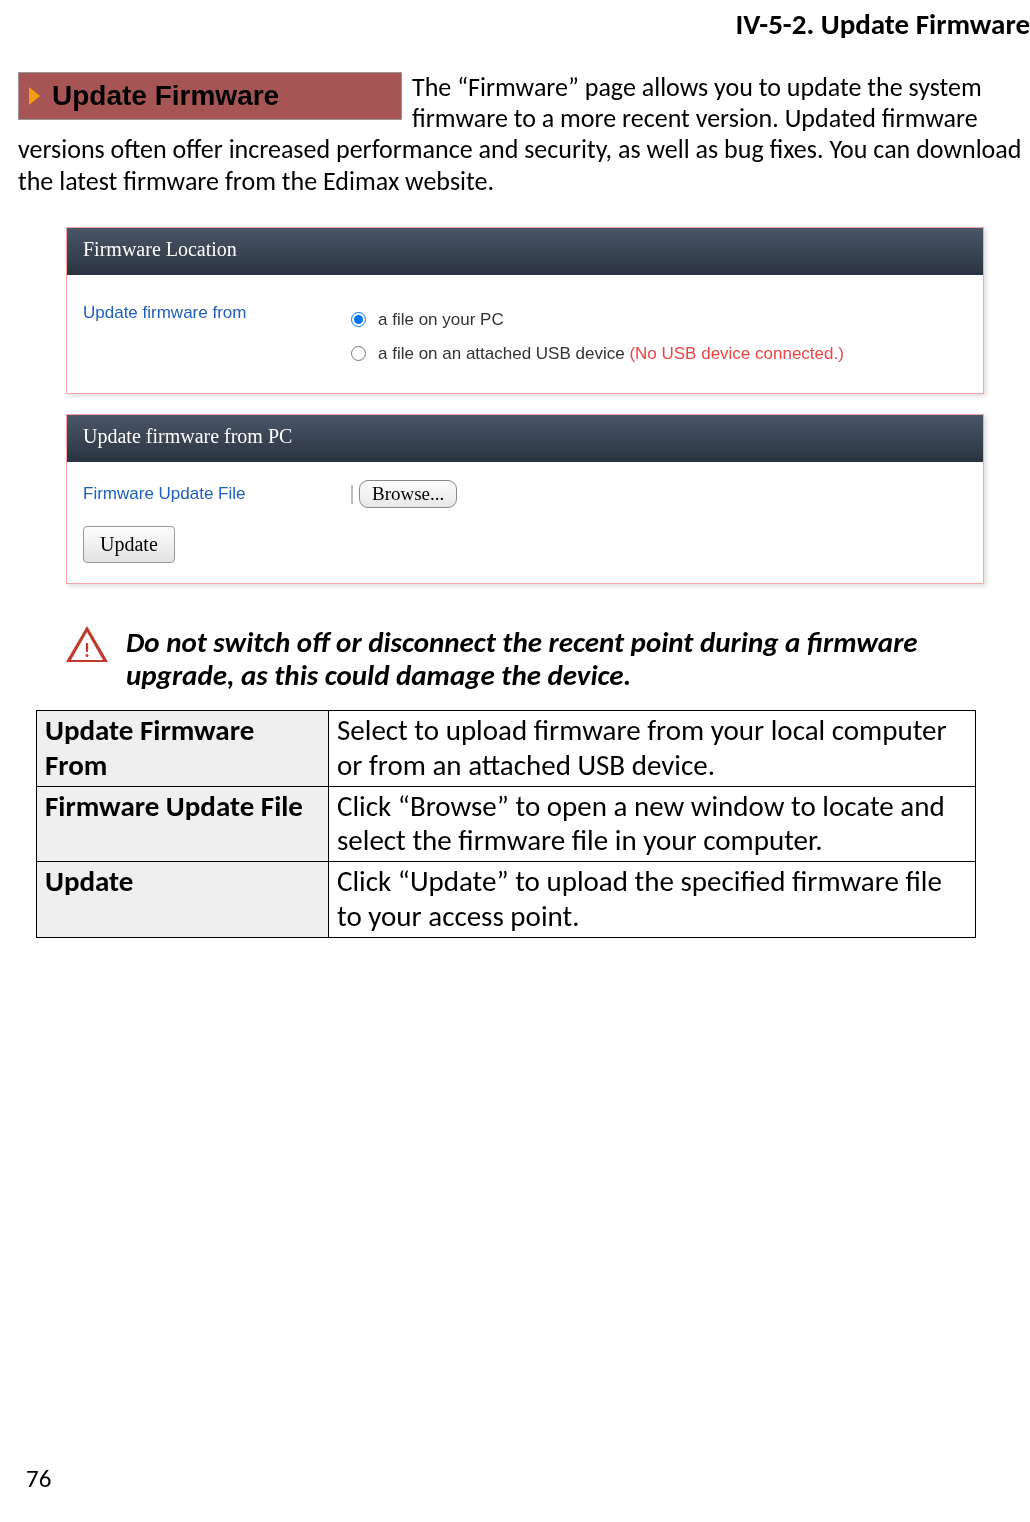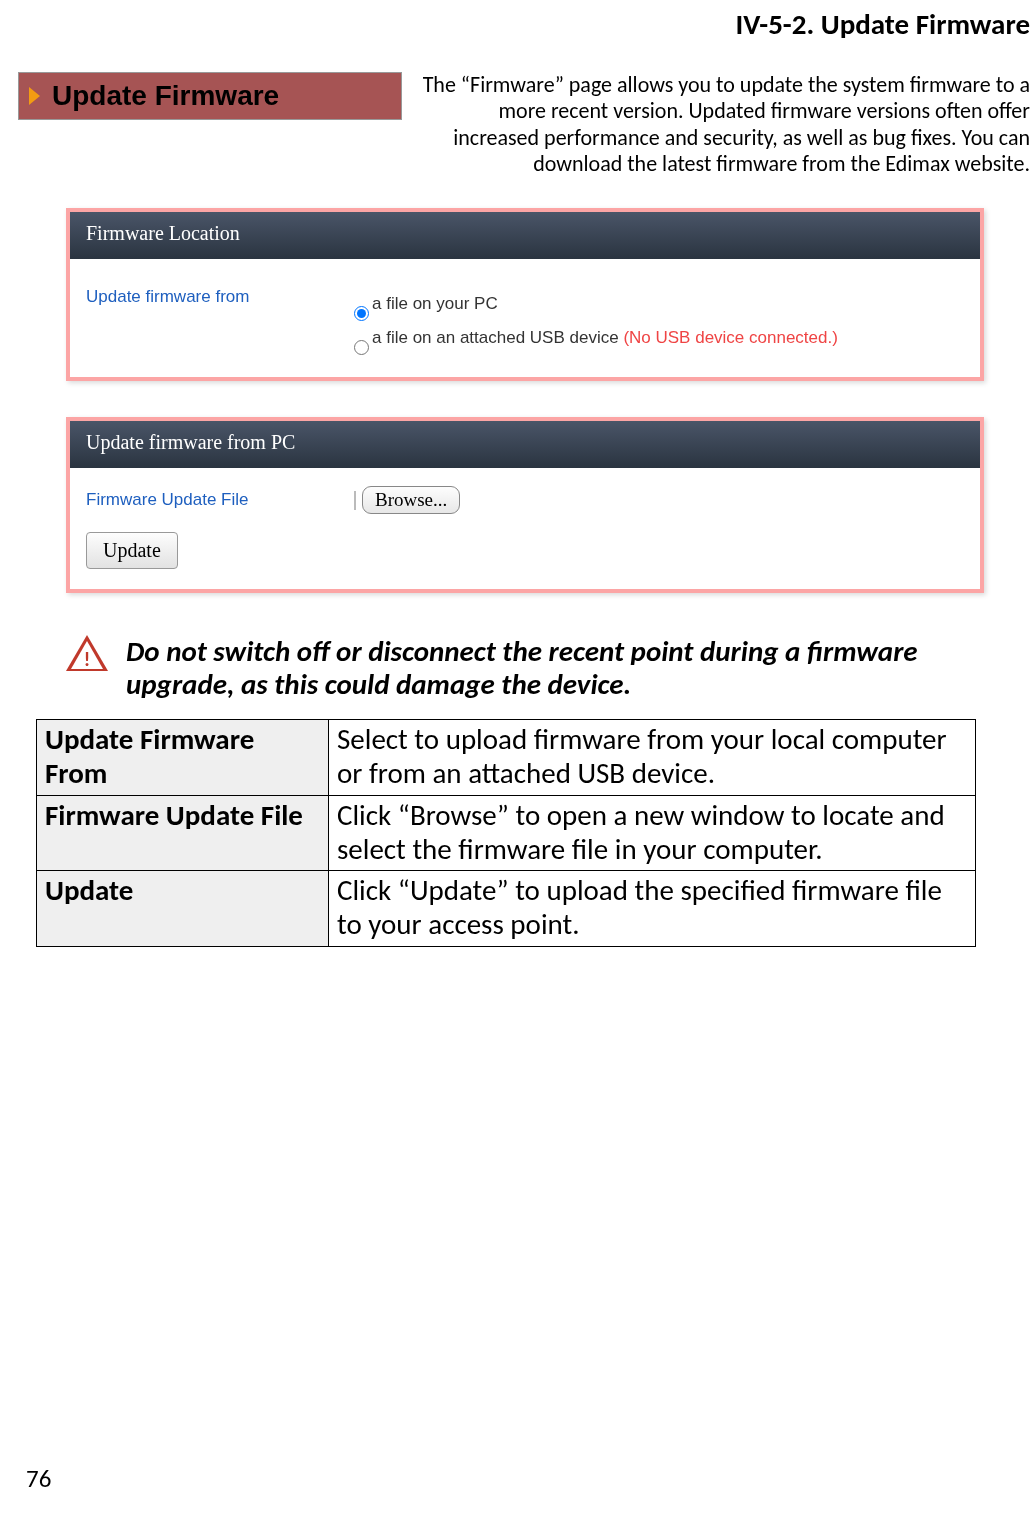--- a/index.html
+++ b/index.html
@@ -39,31 +39,30 @@
       margin-left: 10px;
       margin-right: 12px;
     }
     .banner-text {
       font-family: Arial, sans-serif;
       font-size: 28px;
       font-weight: bold;
       color: #000;
     }
     .intro-text {
-      font-size: 22px;
+      font-size: 26px;
       line-height: 1.2;
-      text-align: right;
     }
     .panel-wrap { padding-left: 48px; margin-bottom: 42px; }
     .panel {
       width: 918px;
-      border: 4px solid #fca5a5;
+      border: 1px solid #fca5a5;
       background: #fff;
       box-shadow: 2px 2px 5px rgba(0,0,0,0.15);
-      margin-bottom: 36px;
+      margin-bottom: 20px;
       font-family: Verdana, Arial, sans-serif;
     }
     .panel-hd {
       background: #2C3E50;
       background: linear-gradient(#4a5568, #2a3440);
       color: #fff;
       font-size: 20px;
       padding: 10px 16px 14px 16px;
       font-family: Georgia, 'Times New Roman', serif;
     }
@@ -71,21 +70,21 @@
       display: flex;
       align-items: flex-start;
       padding: 28px 16px 22px 16px;
     }
     .row-label {
       width: 268px;
       color: #1E5FBF;
       font-size: 17px;
     }
     .opts { flex: 1; font-size: 17px; color: #333; line-height: 2.0; }
-    .opt { display: flex; align-items: flex-end; gap: 3px; }
+    .opt { display: flex; align-items: center; gap: 12px; }
     .warn-red { color: #ef4444; }
     .row2 { padding: 18px 16px 14px 16px; display:flex; align-items:center; }
     .fileinput {
       width: 420px; height: 24px;
       background: linear-gradient(#f0f0f0,#e5e5e5);
       border: 1px solid #bbb;
       box-shadow: inset 1px 1px 2px rgba(0,0,0,0.2);
       margin-right: 6px;
     }
     .browse-btn {

